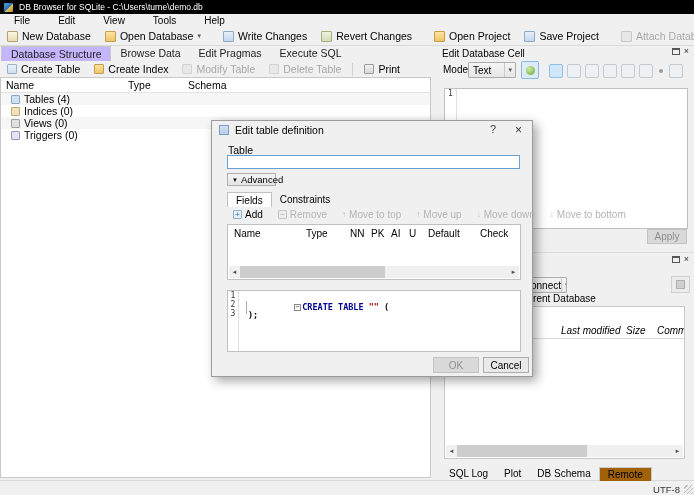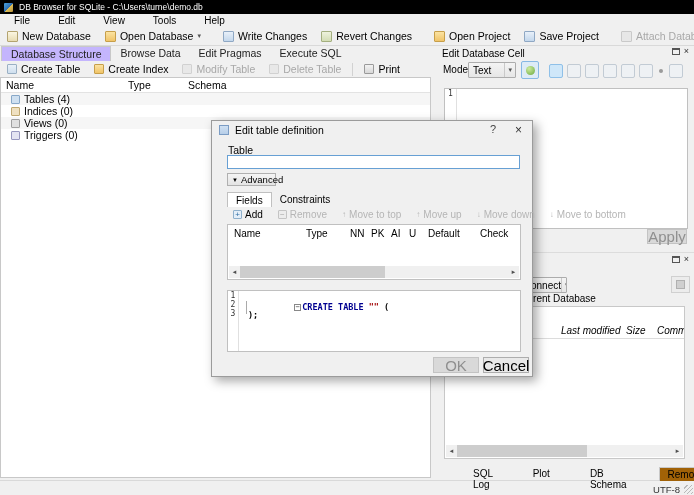--- a/index.html
+++ b/index.html
@@ -76,39 +76,39 @@
 
   .cic { width:14px; height:14px; border:1px solid #c2cbd4; background:#eef1f4; border-radius:2px;
          display:inline-block; }
   .cic.sel { background:#cfe7f9; border-color:#8fc0e8; }
   .cic.dot { width:4px; height:4px; border:none; background:#9a9a9a; border-radius:50%; margin:5px 2px; }
 
   .editor { position:absolute; background:#fff; border:1px solid #c0c0c0; }
   .gutter { position:absolute; left:0; top:0; bottom:0; width:12px; border-right:1px solid #e0e0e0;
             font-family:"DejaVu Sans Mono", monospace; font-size:8px; color:#333; text-align:center; }
 
-  .btn { display:flex; align-items:center; justify-content:center; font-size:15px;
+  .btn { display:flex; align-items:center; justify-content:center; font-size:10px;
          background:linear-gradient(#f4f4f4,#e6e6e6); border:1px solid #adadad; }
   .btn.disabled { background:#d9d9d9; border-color:#c3c3c3; color:#8f8f8f; }
 
   
   .remote-table { position:absolute; left:444px; top:306px; width:241px; height:153px;
                   background:#fff; border:1px solid #c8c8c8; overflow:hidden; }
   .remote-head { position:absolute; left:0; right:0; top:16px; height:16px;
                  border-bottom:1px solid #dcdcdc; font-size:10px; }
   .remote-head span { position:absolute; top:2px; white-space:nowrap;font-style:italic; }
 
   .hscroll { position:absolute; height:12px; background:#f0f0f0; display:flex; align-items:center; }
   .hs-arrow { width:11px; font-size:6px; color:#505050; text-align:center; }
   .hs-track { position:relative; flex:1; height:100%; }
   .hs-thumb { position:absolute; top:0; height:100%; background:#cdcdcd; }
 
   
   .bottomtabs { position:absolute; left:441px; top:467px; height:14px; display:flex; font-size:10px; z-index:3; }
-  .bottomtabs .tab { padding:1px 8px 0;margin-left:24px; }
+  .bottomtabs .tab { padding:1px 8px 0; }
   .bottomtabs .tab.active { background:#a16207; border:1px solid #c8c8c8; border-bottom:none; }
   .statusbar { position:absolute; left:0; top:480px; width:694px; height:15px; background:#f0f0f0;
                border-top:1px solid #d9d9d9; font-size:9.5px; color:#333; }
   .statusbar .enc { position:absolute; right:14px; top:3px; }
   .grip { position:absolute; right:1px; bottom:1px; width:9px; height:9px;
           background:repeating-linear-gradient(135deg, transparent 0 2px, #b9b9b9 2px 3px); }
 
   
   .dialog { position:absolute; left:211px; top:120px; width:322px; height:257px; background:#f0f0f0;
             border:1px solid #9b9b9b; box-shadow:4px 4px 10px rgba(0,0,0,.35); z-index:10; font-size:10.5px; }

